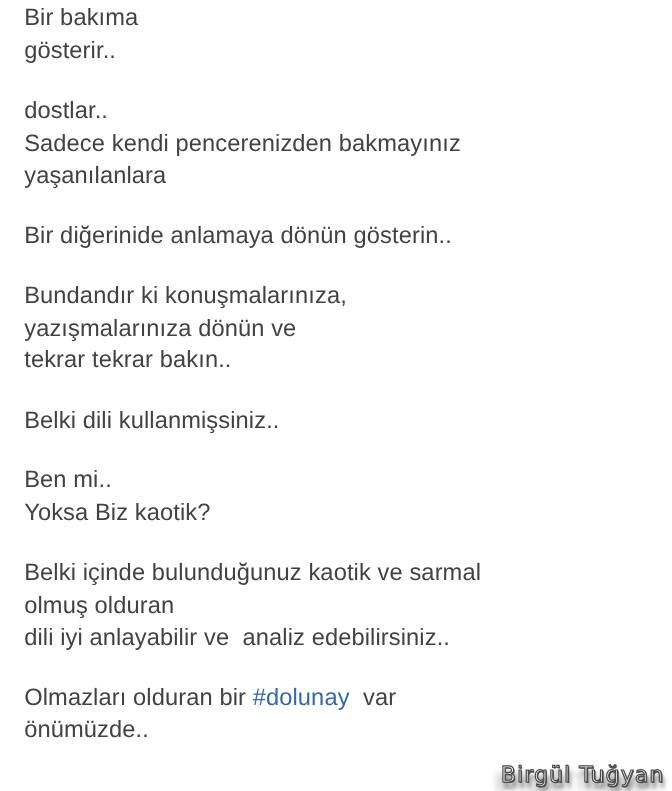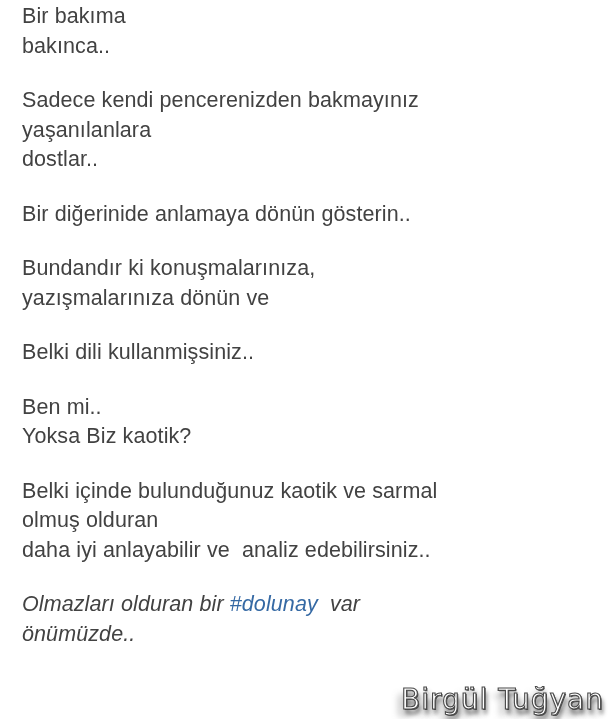--- a/index.html
+++ b/index.html
@@ -30,77 +30,77 @@
   }
   .para {
     margin: 0 0 25px 0;
   }
   .line {
     display: block;
     white-space: pre-wrap;
   }
   .hashtag-para {
     white-space: pre-wrap;
-    font-style: italic;
   }
   .hashtag {
     color: var(--hashtag);
     text-decoration: none;
     cursor: pointer;
   }
   .watermark {
     position: absolute;
     right: 7px;
     bottom: 3px;
     font-family: "DejaVu Sans", sans-serif;
-    font-size: 28px;
+    font-size: 20px;
     letter-spacing: 1px;
     color: var(--watermark_fill);
     -webkit-text-stroke: 1.1px var(--watermark_outline);
     text-shadow:
       2px 5px 4px rgba(70, 70, 70, 0.85),
       -5px 7px 6px rgba(110, 110, 110, 0.55),
       1px 1px 0 rgba(60, 60, 60, 0.9);
     margin-top: 24px;
   }
 </style>
 </head>
 <body>
 
 <main class="post">
 
   <p class="para">
     <span class="line">Bir bakıma</span>
-    <span class="line">bakınca..</span>
+    <span class="line">gösterir..</span>
   </p>
 
   <p class="para">
+    <span class="line">dostlar..</span>
     <span class="line">Sadece kendi pencerenizden bakmayınız yaşanılanlara</span>
-    <span class="line">dostlar..</span>
   </p>
 
   <p class="para">
     <span class="line">Bir diğerinide anlamaya dönün gösterin..</span>
   </p>
 
   <p class="para">
     <span class="line">Bundandır ki konuşmalarınıza, yazışmalarınıza dönün ve</span>
+    <span class="line">tekrar tekrar bakın..</span>
   </p>
 
   <p class="para">
     <span class="line">Belki dili kullanmişsiniz..</span>
   </p>
 
   <p class="para">
     <span class="line">Ben mi..</span>
     <span class="line">Yoksa Biz kaotik?</span>
   </p>
 
   <p class="para">
     <span class="line">Belki içinde bulunduğunuz kaotik ve sarmal olmuş olduran</span>
-    <span class="line">daha iyi anlayabilir ve  analiz edebilirsiniz..</span>
+    <span class="line">dili iyi anlayabilir ve  analiz edebilirsiniz..</span>
   </p>
 
   <p class="para hashtag-para"><span>Olmazları olduran bir </span><a class="hashtag">#dolunay</a><span>  var önümüzde..</span></p>
 
 </main>
 
 <div class="watermark">Birgül Tuğyan</div>
 
 </body></html>

